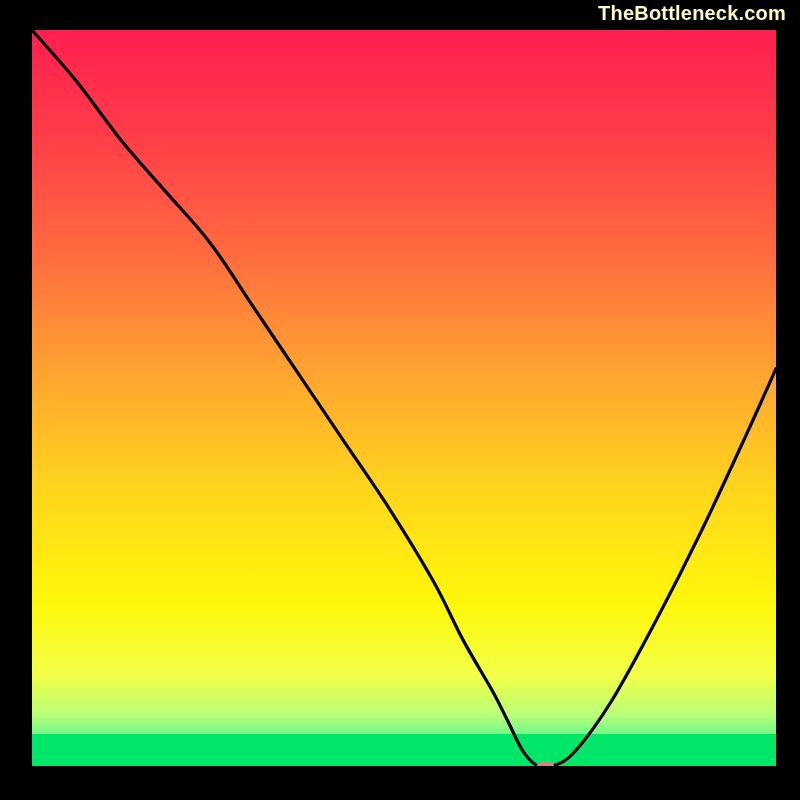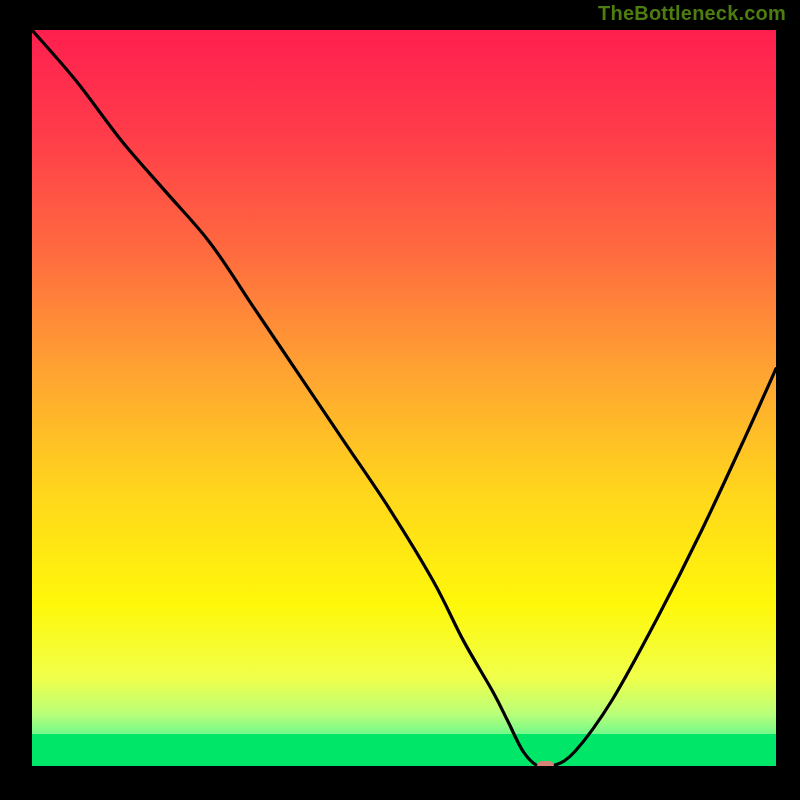--- a/index.html
+++ b/index.html
@@ -14,21 +14,21 @@
   .stage {
     position: relative;
     width: 800px;
     height: 800px;
     background: #000;
   }
   .watermark {
     position: absolute;
     top: 2px;
     right: 14px;
-    color: #4d7c0f;
+    color: #fef9c3;
     font-size: 20px;
     font-weight: 600;
     letter-spacing: 0.2px;
     user-select: none;
   }
   .plot {
     position: absolute;
     left: 32px;
     top: 30px;
     width: 744px;

